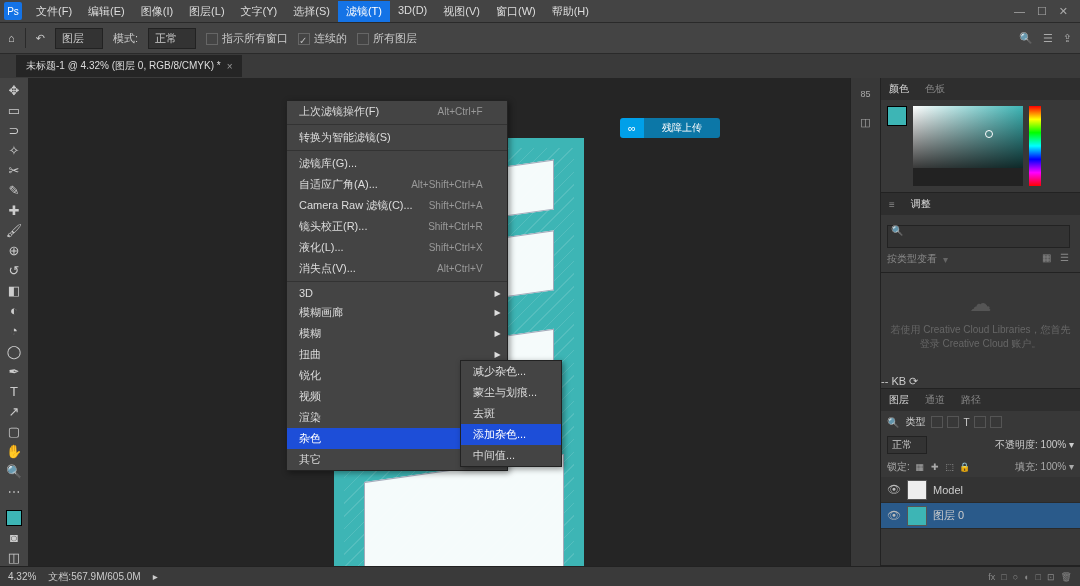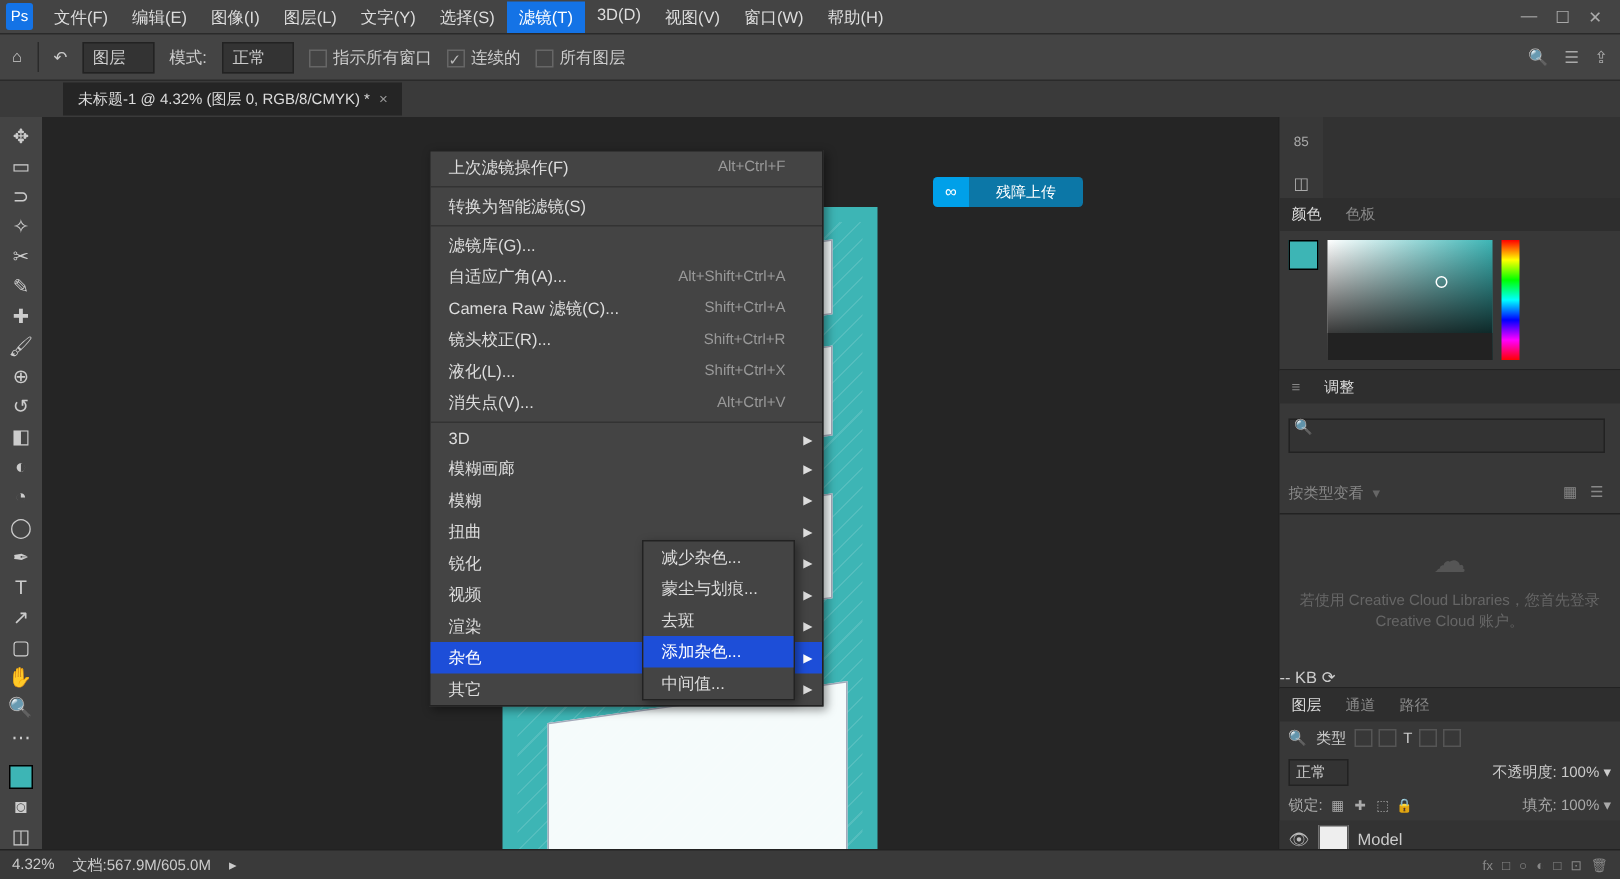--- a/index.html
+++ b/index.html
@@ -16,21 +16,21 @@
 
 
 .optionsbar { background: #444; height: 32px; display: flex; align-items: center; padding: 0 8px; border-top: 1px solid #2a2a2a; border-bottom: 1px solid #2a2a2a; gap: 10px; }
 .optionsbar .dropdown { background: #333; border: 1px solid #222; padding: 2px 18px 2px 6px; position: relative; }
 .optionsbar .sep { width: 1px; height: 20px; background: #2a2a2a; }
 .optionsbar .checkbox { width: 12px; height: 12px; border: 1px solid #666; display: inline-block; vertical-align: middle; margin-right: 4px; }
 .optionsbar .checkbox.checked::after { content: "✓"; color: #bbb; font-size: 10px; line-height: 10px; }
 .optionsbar .right-icons { margin-left: auto; display: flex; gap: 10px; color: #aaa; }
 
 
-.tabbar { background: #3a3a3a; height: 24px; display: flex; align-items: center; padding-left: 42px; }
+.tabbar { background: #3a3a3a; height: 24px; display: flex; align-items: center; padding-left: 16px; }
 .tabbar .tab { padding: 4px 10px; background: #252525; color: #ddd; font-size: 10px; display: flex; align-items: center; gap: 6px; }
 .tabbar .tab-close { color: #999; }
 
 
 .main { flex: 1; display: flex; min-height: 0; }
 .toolbox { width: 28px; background: #444; display: flex; flex-direction: column; align-items: center; padding-top: 4px; gap: 4px; }
 .tool { width: 22px; height: 20px; display: flex; align-items: center; justify-content: center; color: #ccc; font-size: 13px; }
 .tool.swatch { margin-top: 6px; }
 .swatch-box { width: 16px; height: 16px; background: #3db5b5; border: 1px solid #000; position: relative; }
 .swatch-box::after { content: ""; position: absolute; width: 16px; height: 16px; background: #fff; border: 1px solid #000; left: 6px; top: 6px; z-index: -1; }
@@ -39,54 +39,54 @@
 .canvas { width: 250px; height: 480px; background: #3db5b5; margin-top: 60px; margin-left: 40px; position: relative; }
 .canvas .wire { position: absolute; inset: 10px; background: repeating-linear-gradient(135deg, transparent 0 8px, rgba(255,255,255,.15) 8px 9px); opacity: .8; }
 .canvas .shape { position: absolute; background: #fff; opacity: .95; border: 1px solid #aab; }
 .s1 { left: 100px; top: 30px; width: 120px; height: 50px; transform: skewY(-8deg); }
 .s2 { left: 110px; top: 100px; width: 110px; height: 60px; transform: skewY(-8deg); }
 .s3 { left: 90px; top: 200px; width: 130px; height: 70px; transform: skewY(-8deg); }
 .s4 { left: 30px; top: 330px; width: 200px; height: 120px; transform: skewY(-8deg); }
 
 
 .dropdown-menu { position: absolute; background: #444; border: 1px solid #222; color: #ddd; min-width: 164px; z-index: 100; box-shadow: 2px 2px 6px rgba(0,0,0,.4); }
-.dropdown-menu .dd-item { padding: 3px 24px 3px 12px; display: flex; justify-content: space-between; align-items: center; position: relative; gap: 41px; }
+.dropdown-menu .dd-item { padding: 3px 24px 3px 12px; display: flex; justify-content: space-between; align-items: center; position: relative; }
 .dropdown-menu .dd-item.hover { background: #1d4ed8; color: #fff; }
 .dropdown-menu .dd-sep { height: 1px; background: #333; margin: 2px 0; }
 .dropdown-menu .dd-item .shortcut { color: #999; font-size: 10px; margin-left: 16px; }
 .dropdown-menu .dd-item.has-sub::after { content: "▶"; font-size: 8px; position: absolute; right: 6px; }
 .filter-menu { left: 258px; top: 22px; }
-.submenu { left: 400px; top: 282px; min-width: 100px; }
-
-
-.panels { width: 228px; background: #383838; display: flex; flex-direction: column; border-left: 1px solid #222; }
+.submenu { left: 432px; top: 282px; min-width: 100px; }
+
+
+.panels { width: 200px; background: #383838; display: flex; flex-direction: column; border-left: 1px solid #222; }
 .panel-strip { width: 30px; background: #383838; display: flex; flex-direction: column; align-items: center; padding-top: 6px; gap: 8px; border-left: 1px solid #222; }
 .panel-icon { width: 20px; height: 20px; display: flex; align-items: center; justify-content: center; color: #aaa; }
-.right-side { display: flex; flex-direction: column; }
+.right-side { display: flex; }
 
 .cloud-badge { position: absolute; right: 130px; top: 40px; display: flex; align-items: center; height: 20px; }
 .cloud-badge .cl-icon { width: 24px; height: 20px; background: #00a0e9; border-radius: 3px 0 0 3px; display: flex; align-items: center; justify-content: center; color: #fff; }
 .cloud-badge .cl-text { background: #00a0e9aa; color: #fff; padding: 3px 18px; border-radius: 0 3px 3px 0; font-size: 10px; }
 
 .panel { border-bottom: 1px solid #222; }
 .panel-tabs { display: flex; background: #2e2e2e; height: 22px; align-items: center; padding: 0 6px; gap: 12px; font-size: 10px; }
 .panel-tabs .ptab { color: #888; padding: 4px 2px; }
 .panel-tabs .ptab.active { color: #ddd; }
 .panel-body { padding: 6px; }
 
 .color-picker { display: flex; gap: 6px; align-items: flex-start; }
 .color-sw { width: 20px; height: 20px; background: #3db5b5; border: 1px solid #000; }
 .color-field { width: 110px; height: 80px; background: linear-gradient(to bottom, transparent, #000), linear-gradient(to right, #fff, #3db5b5); position: relative; }
 .color-field .picker-dot { width: 8px; height: 8px; border: 1px solid #fff; border-radius: 50%; position: absolute; right: 30px; top: 24px; }
 .color-field .dark-strip { position: absolute; bottom: 0; left: 0; right: 0; height: 18px; background: #222; }
 .hue-bar { width: 12px; height: 80px; background: linear-gradient(to bottom, red, #ff0, #0f0, #0ff, #00f, #f0f, red); }
 
 .props-panel .panel-body { color: #888; font-size: 10px; }
 .props-panel input { background: #333; border: 1px solid #222; color: #ccc; width: calc(100% - 4px); padding: 3px 4px; margin-top: 4px; }
-.props-panel .row { display: flex; align-items: center; gap: 6px; margin-top: 20px; }
+.props-panel .row { display: flex; align-items: center; gap: 6px; margin-top: 4px; }
 .props-panel .grid-icon { width: 14px; height: 14px; display: inline-flex; color: #888; }
 
 .library-panel { text-align: center; color: #666; font-size: 10px; padding: 18px 8px 24px; }
 .library-panel .cloud-ico { font-size: 22px; color: #555; margin-bottom: 6px; }
 
 .layers-panel .panel-body { padding: 0; }
 .layers-controls { display: flex; align-items: center; gap: 6px; padding: 4px 6px; font-size: 10px; }
 .layers-controls .search-type { display: flex; align-items: center; gap: 4px; }
 .layers-controls .mini { width: 12px; height: 12px; border: 1px solid #555; }
 .layers-row2 { display: flex; align-items: center; justify-content: space-between; padding: 3px 6px; font-size: 10px; }

